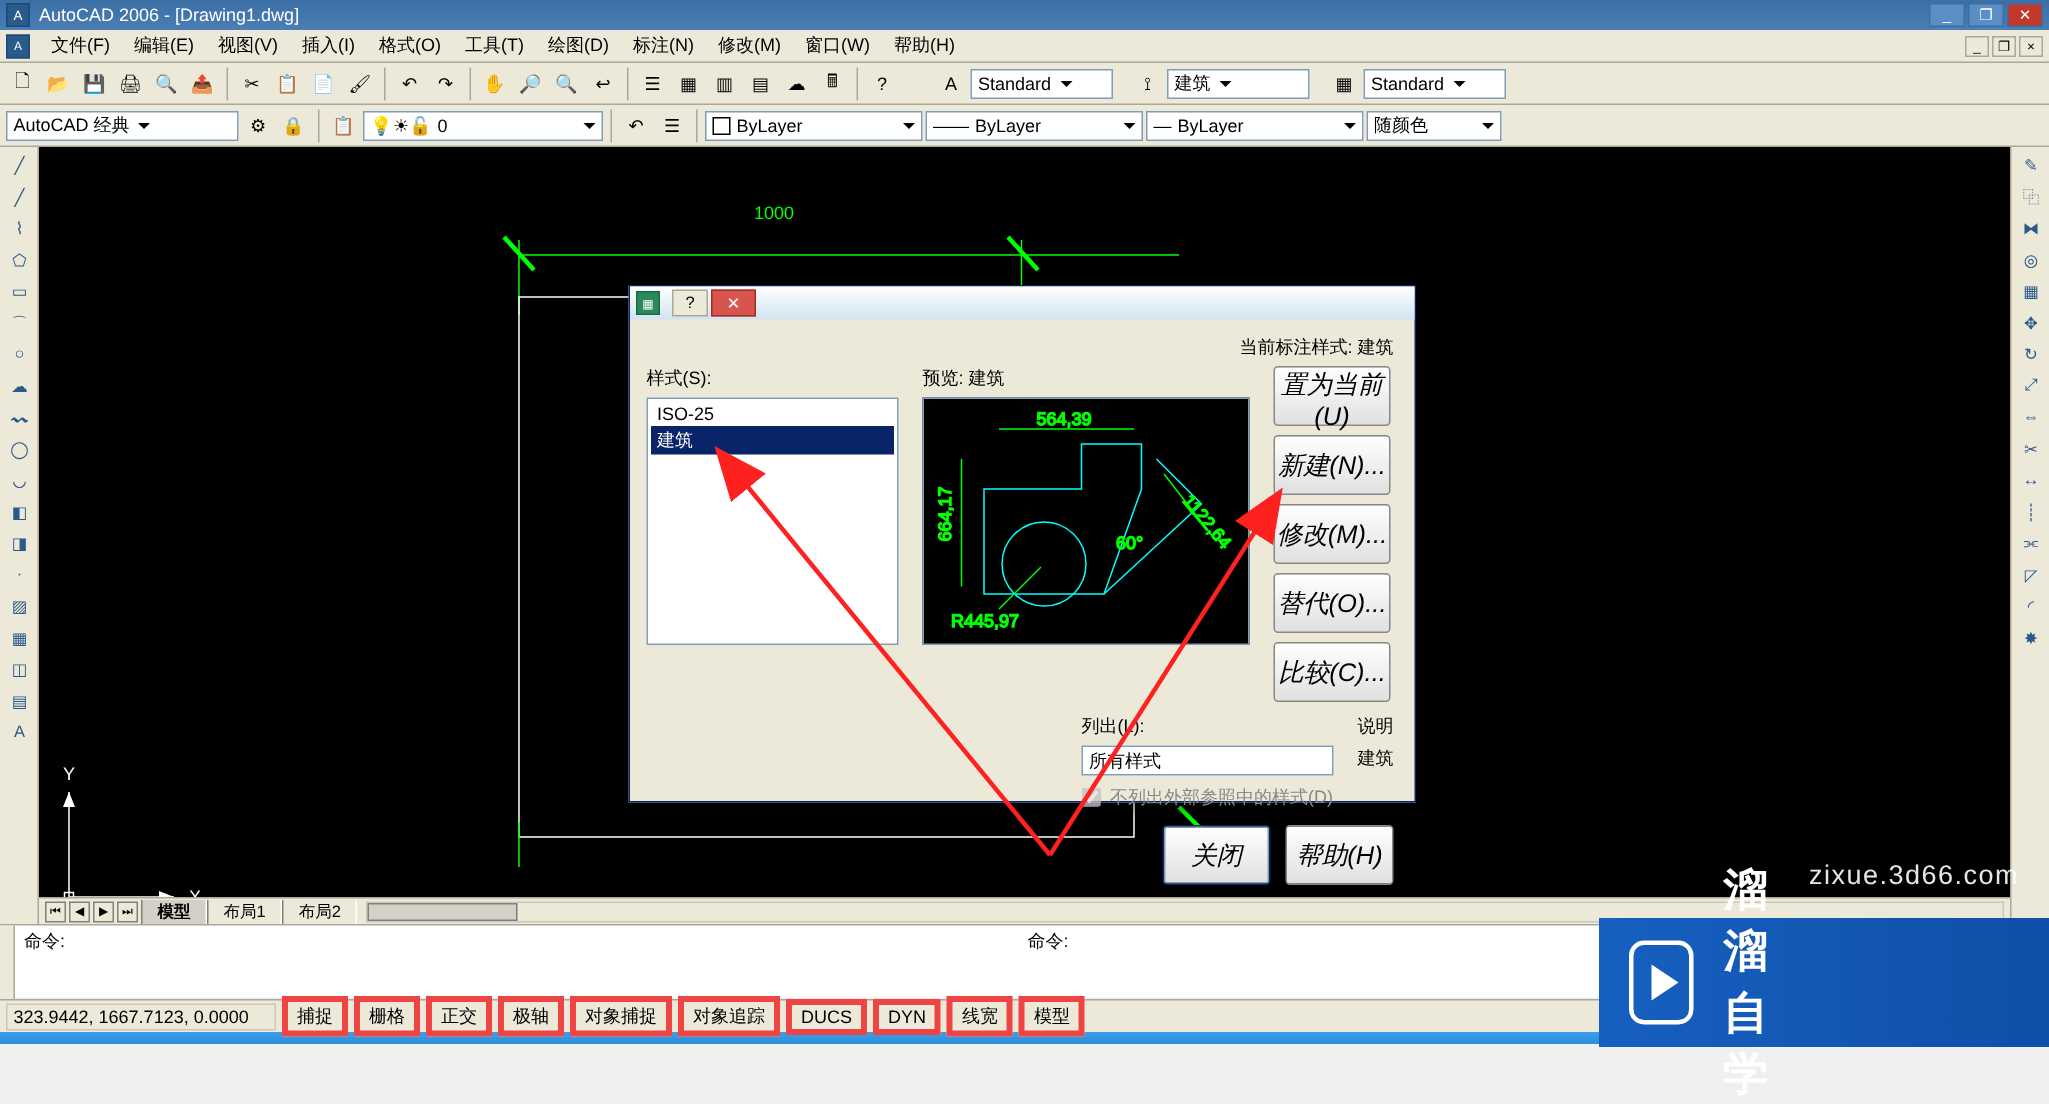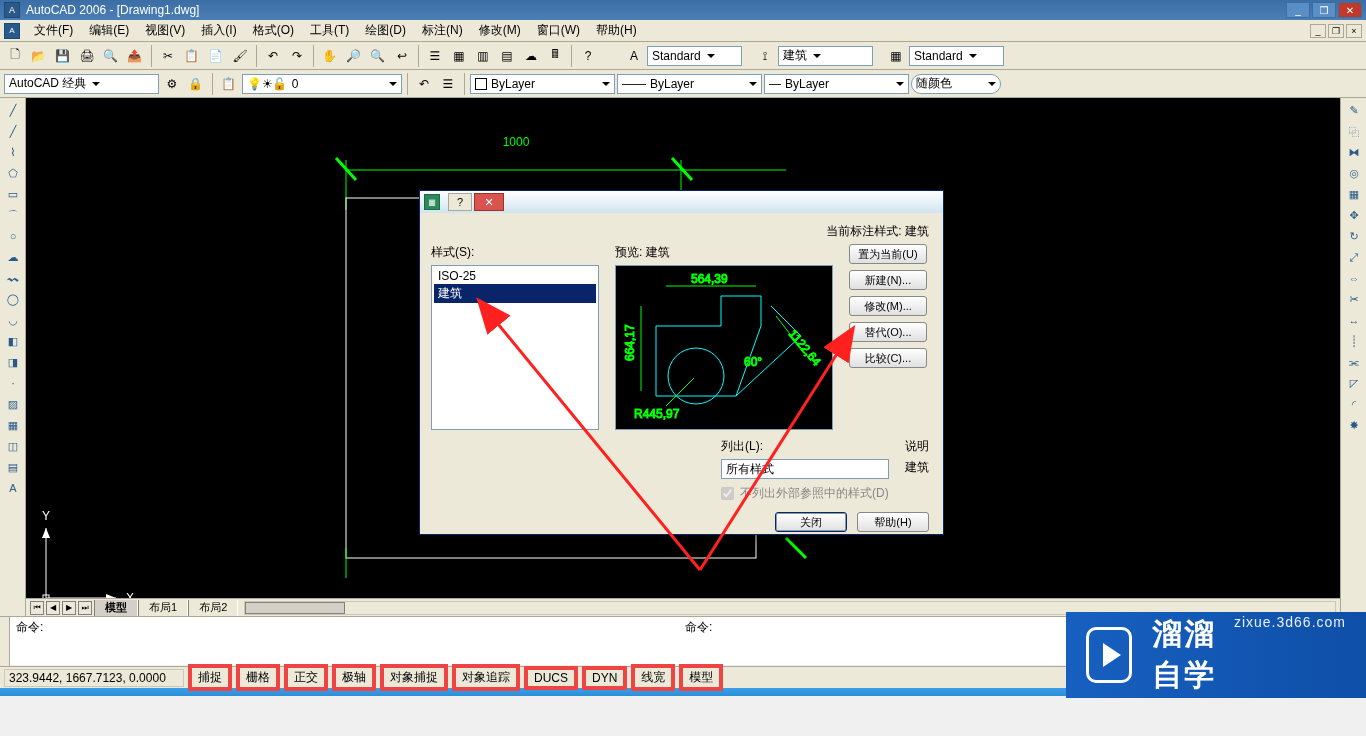--- a/index.html
+++ b/index.html
@@ -26,21 +26,21 @@
 .tb-btn { width: 22px; height: 22px; border: 1px solid transparent; display: flex; align-items: center; justify-content: center; cursor: pointer; font-size: 12px; }
 .tb-dropdown { height: 20px; border: 1px solid #7f9db9; background: #fff; display: flex; align-items: center; padding: 0 4px; font-size: 11px; }
 .tb-dropdown .dd-arrow { margin-left: 6px; border-left: 4px solid transparent; border-right: 4px solid transparent; border-top: 4px solid #000; }
 .tb-icon-slot { width: 16px; height: 16px; display: inline-block; }
 
 
 .ws-dropdown { width: 155px; }
 .std-dropdown { width: 95px; }
 .layer-dropdown { width: 160px; }
 .bylayer-dropdown { width: 145px; }
-.color-dropdown { width: 90px; border-radius: 10px; }
+.color-dropdown { width: 90px; }
 
 
 .work-area { display: flex; height: 518px; position: relative; }
 .left-toolbox { width: 26px; background: #ece9d8; display: flex; flex-direction: column; padding: 2px; gap: 1px; border-right: 1px solid #aca899; }
 .right-toolbox { width: 26px; background: #ece9d8; display: flex; flex-direction: column; padding: 2px; gap: 1px; border-left: 1px solid #aca899; }
 .tool-btn { width: 22px; height: 20px; display: flex; align-items: center; justify-content: center; cursor: pointer; font-size: 11px; color: #2a5a8a; }
 
 .canvas-wrap { flex: 1; display: flex; flex-direction: column; background: #ece9d8; }
 .canvas { flex: 1; background: #000; position: relative; overflow: hidden; }
 .canvas svg { position: absolute; top: 0; left: 0; }
@@ -78,40 +78,40 @@
 .dialog-body { padding: 10px 14px; display: flex; flex-direction: column; height: calc(100% - 22px); align-items: flex-end; }
 .dlg-row1 { display: flex; gap: 14px; }
 .dlg-left { width: 170px; }
 .dlg-mid { width: 220px; }
 .dlg-right { width: 80px; display: flex; flex-direction: column; gap: 6px; }
 .dlg-label { margin-bottom: 4px; color: #000; font-size: 12px; }
 .style-list { width: 168px; height: 165px; background: #fff; border: 1px solid #7f9db9; padding: 2px; }
 .style-item { padding: 1px 4px; font-size: 12px; cursor: pointer; }
 .style-item.selected { background: #0a246a; color: #fff; }
 .preview-box { width: 218px; height: 165px; background: #000; border: 1px solid #7f9db9; }
-.dlg-btn-std { width: 78px; height: 20px; border: 1px solid #888; background: linear-gradient(#fff,#e0e0e0); cursor: pointer; font-size: 11px; border-radius: 3px; }
+.dlg-btn-std { width: 78px; height: 40px; border: 1px solid #888; background: linear-gradient(#fff,#e0e0e0); cursor: pointer; font-size: 17px; border-radius: 3px; font-style: italic; }
 .dlg-row2 { display: flex; gap: 14px; margin-top: 8px; }
 .list-dd { width: 168px; height: 20px; border: 1px solid #7f9db9; background: #fff; display: flex; align-items: center; padding: 0 4px; justify-content:space-between;}
 .dlg-desc { flex: 1; }
 .dlg-check { margin-top: 6px; display: flex; align-items: center; gap: 6px; color: #888; }
 .dlg-check input { }
 .dlg-footer { margin-top: auto; display: flex; justify-content: flex-end; gap: 10px; padding-top: 10px; }
 .dlg-footer .dlg-btn-std { width: 72px; }
 .dlg-footer .dlg-btn-std.default { border: 1px solid #0a246a; box-shadow: inset 0 0 0 1px #89a; }
 
 
 .annotation-svg { position: absolute; top: 0; left: 0; pointer-events: none; z-index: 200; }
 
 
 .watermark { position: absolute; right: 0; bottom: 38px; width: 300px; height: 86px; background: linear-gradient(to right, #1760c0, #0e4fa8); display: flex; align-items: center; padding: 0 20px; gap: 20px; color: #fff; z-index: 50; }
 .watermark .wm-play { width: 56px; height: 56px; border: 3px solid #fff; border-radius: 10px; display: flex; align-items: center; justify-content: center; }
 .watermark .wm-play-tri { width: 0; height: 0; border-left: 18px solid #fff; border-top: 12px solid transparent; border-bottom: 12px solid transparent; margin-left: 6px; }
 .watermark .wm-text { display:flex; }
 .watermark .wm-cn { font-size: 30px; font-weight: bold; letter-spacing: 2px; }
-.watermark .wm-en { font-size: 14px; letter-spacing: 1px; opacity: 0.9; }
+.watermark .wm-en { font-size: 18px; letter-spacing: 1px; opacity: 0.9; }
 
 
 .taskbar-hint { height: 8px; background: linear-gradient(#3a9ee8, #2a8ed8); }
 </style>
 </head>
 <body>
 
 <div class="titlebar">
   <div class="app-icon">A</div>
   <div class="title-text">AutoCAD 2006 - [Drawing1.dwg]</div>

